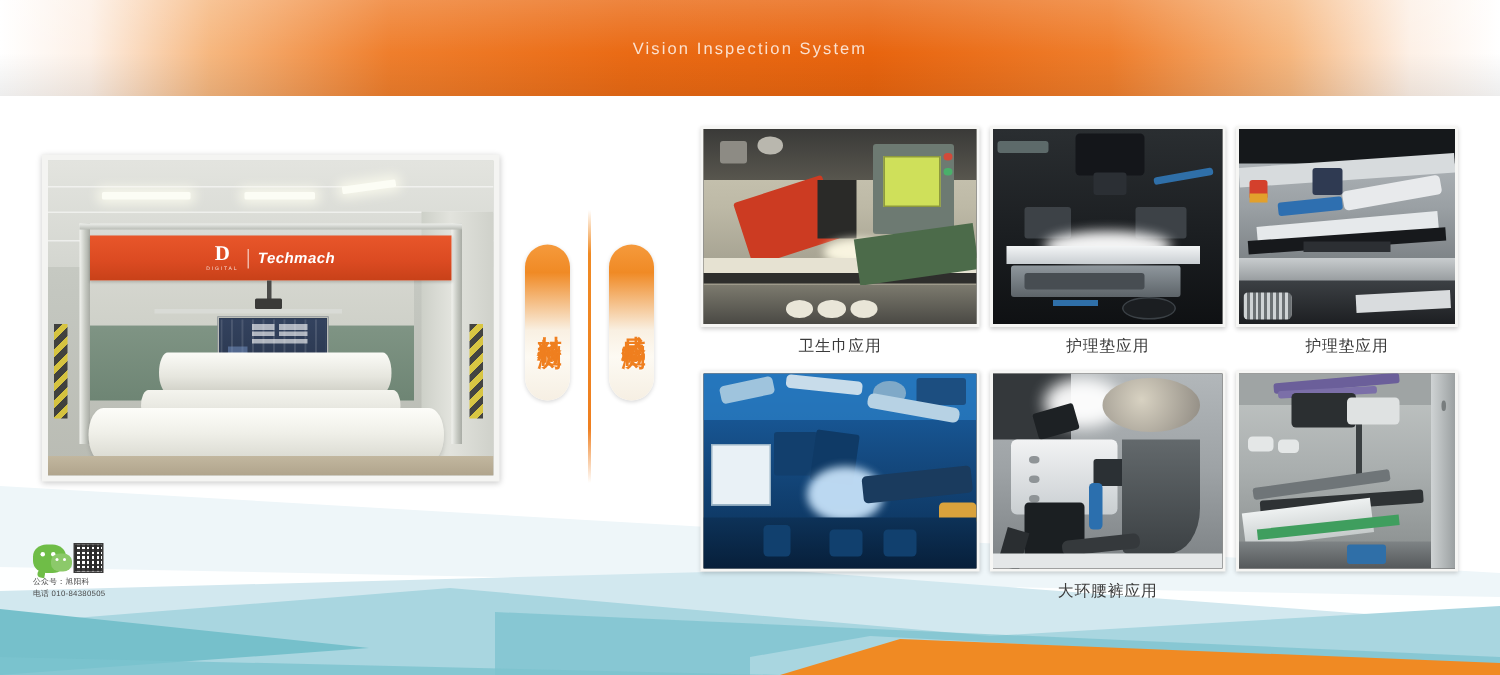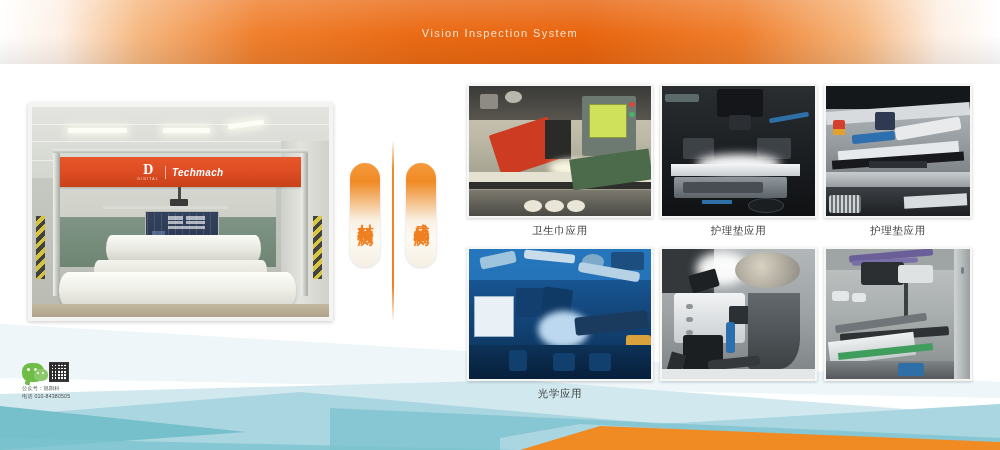--- a/index.html
+++ b/index.html
@@ -349,21 +349,20 @@
       <div class="bar" style="left:40%;top:30%;width:16%;height:26%;background:#0f3a66;border-radius:2px;transform:rotate(8deg)"></div>
       <div class="glow" style="left:38%;top:48%;width:28%;height:28%;background:#cfe9ff;opacity:.9"></div>
       <div class="bar" style="left:58%;top:50%;width:40%;height:14%;background:#1a3b5e;transform:rotate(-6deg);border-radius:3px"></div>
       <div class="bar" style="left:86%;top:66%;width:14%;height:12%;background:#d9a23c;border-radius:3px"></div>
       <div class="bar" style="left:0;top:74%;width:100%;height:26%;background:linear-gradient(to bottom,#0d3258,#071f3a)"></div>
       <div class="bar" style="left:22%;top:78%;width:10%;height:16%;background:#11406e;border-radius:3px"></div>
       <div class="bar" style="left:46%;top:80%;width:12%;height:14%;background:#11406e;border-radius:3px"></div>
       <div class="bar" style="left:66%;top:80%;width:12%;height:14%;background:#11406e;border-radius:3px"></div>
     </div>
   </div>
-  <div class="cap" style="left:467px; top:387px; width:186px;">光学应用</div>
 
   <div class="thumb" style="left:660px; top:247px; width:157px; height:134px;">
     <div class="inner">
       <div class="t-bg" style="background:linear-gradient(to bottom,#b2b7ba 0%,#9da2a5 50%,#7c8184 100%)"></div>
       <div class="bar" style="left:0;top:0;width:34%;height:34%;background:#34383b"></div>
       <div class="glow" style="left:22%;top:2%;width:34%;height:26%;background:#ffffff;opacity:.95;filter:blur(5px)"></div>
       <div class="bar" style="left:48%;top:2%;width:42%;height:28%;background:radial-gradient(circle at 40% 40%,#d8d2c2,#8d8880);border-radius:50%"></div>
       <div class="bar" style="left:18%;top:18%;width:18%;height:14%;background:#1d2124;border-radius:2px;transform:rotate(-16deg)"></div>
       <div class="bar" style="left:8%;top:34%;width:46%;height:38%;background:linear-gradient(to bottom,#f2f3f4,#c9ced1);border-radius:4px"></div>
       <div class="bar" style="left:16%;top:42%;width:4%;height:4%;background:#8f9497;border-radius:50%"></div>
@@ -371,20 +370,21 @@
       <div class="bar" style="left:16%;top:62%;width:4%;height:4%;background:#8f9497;border-radius:50%"></div>
       <div class="bar" style="left:44%;top:44%;width:18%;height:14%;background:#2b3034;border-radius:2px"></div>
       <div class="bar" style="left:42%;top:56%;width:6%;height:24%;background:#2b6fae;border-radius:3px"></div>
       <div class="bar" style="left:56%;top:34%;width:34%;height:58%;background:linear-gradient(to bottom,#63696c,#3c4144);border-radius:0 0 40% 6%"></div>
       <div class="bar" style="left:14%;top:66%;width:26%;height:30%;background:#1b1f22;border-radius:3px"></div>
       <div class="bar" style="left:4%;top:80%;width:10%;height:20%;background:#2a2e31;transform:rotate(16deg)"></div>
       <div class="bar" style="left:30%;top:84%;width:34%;height:8%;background:#35393c;border-radius:4px;transform:rotate(-6deg)"></div>
       <div class="bar" style="left:0;top:92%;width:100%;height:8%;background:#e4e7e8"></div>
     </div>
   </div>
+  <div class="cap" style="left:660px; top:387px; width:157px;">大环腰裤应用</div>
 
   <div class="thumb" style="left:824px; top:247px; width:148px; height:134px;">
     <div class="inner">
       <div class="t-bg" style="background:linear-gradient(to bottom,#c3c7c6 0%,#a9aeae 50%,#868b8b 100%)"></div>
       <div class="bar" style="left:0;top:0;width:100%;height:16%;background:#9fa4a4"></div>
       <div class="bar" style="left:16%;top:2%;width:58%;height:5%;background:#6b5f9a;border-radius:2px;transform:rotate(-5deg)"></div>
       <div class="bar" style="left:18%;top:8%;width:46%;height:4%;background:#7b6fa8;border-radius:2px;transform:rotate(-3deg)"></div>
       <div class="bar" style="left:24%;top:10%;width:30%;height:18%;background:#2b2f31;border-radius:3px"></div>
       <div class="bar" style="left:50%;top:12%;width:24%;height:14%;background:#dfe2e2;border-radius:3px"></div>
       <div class="bar" style="left:54%;top:26%;width:3%;height:26%;background:#3a3f41"></div>

